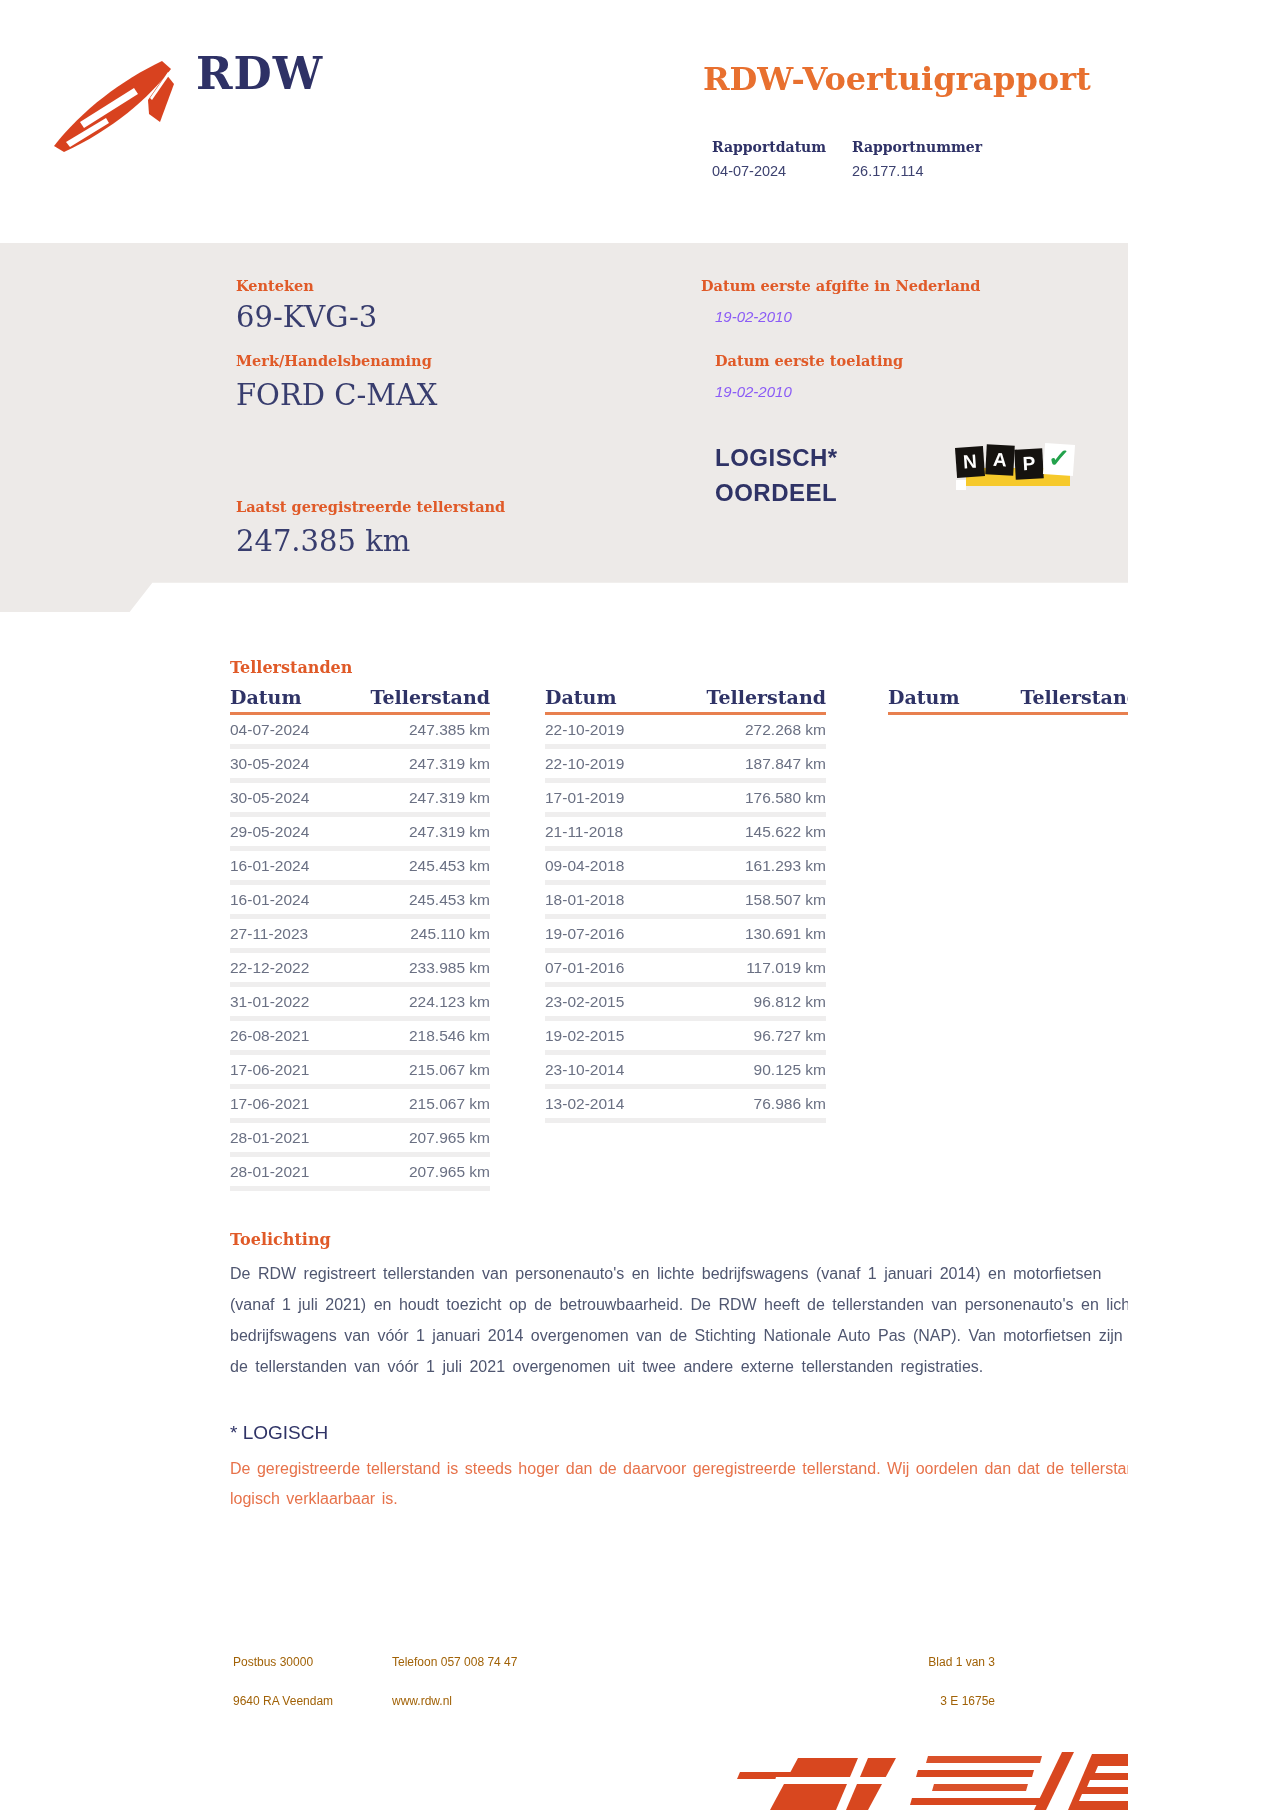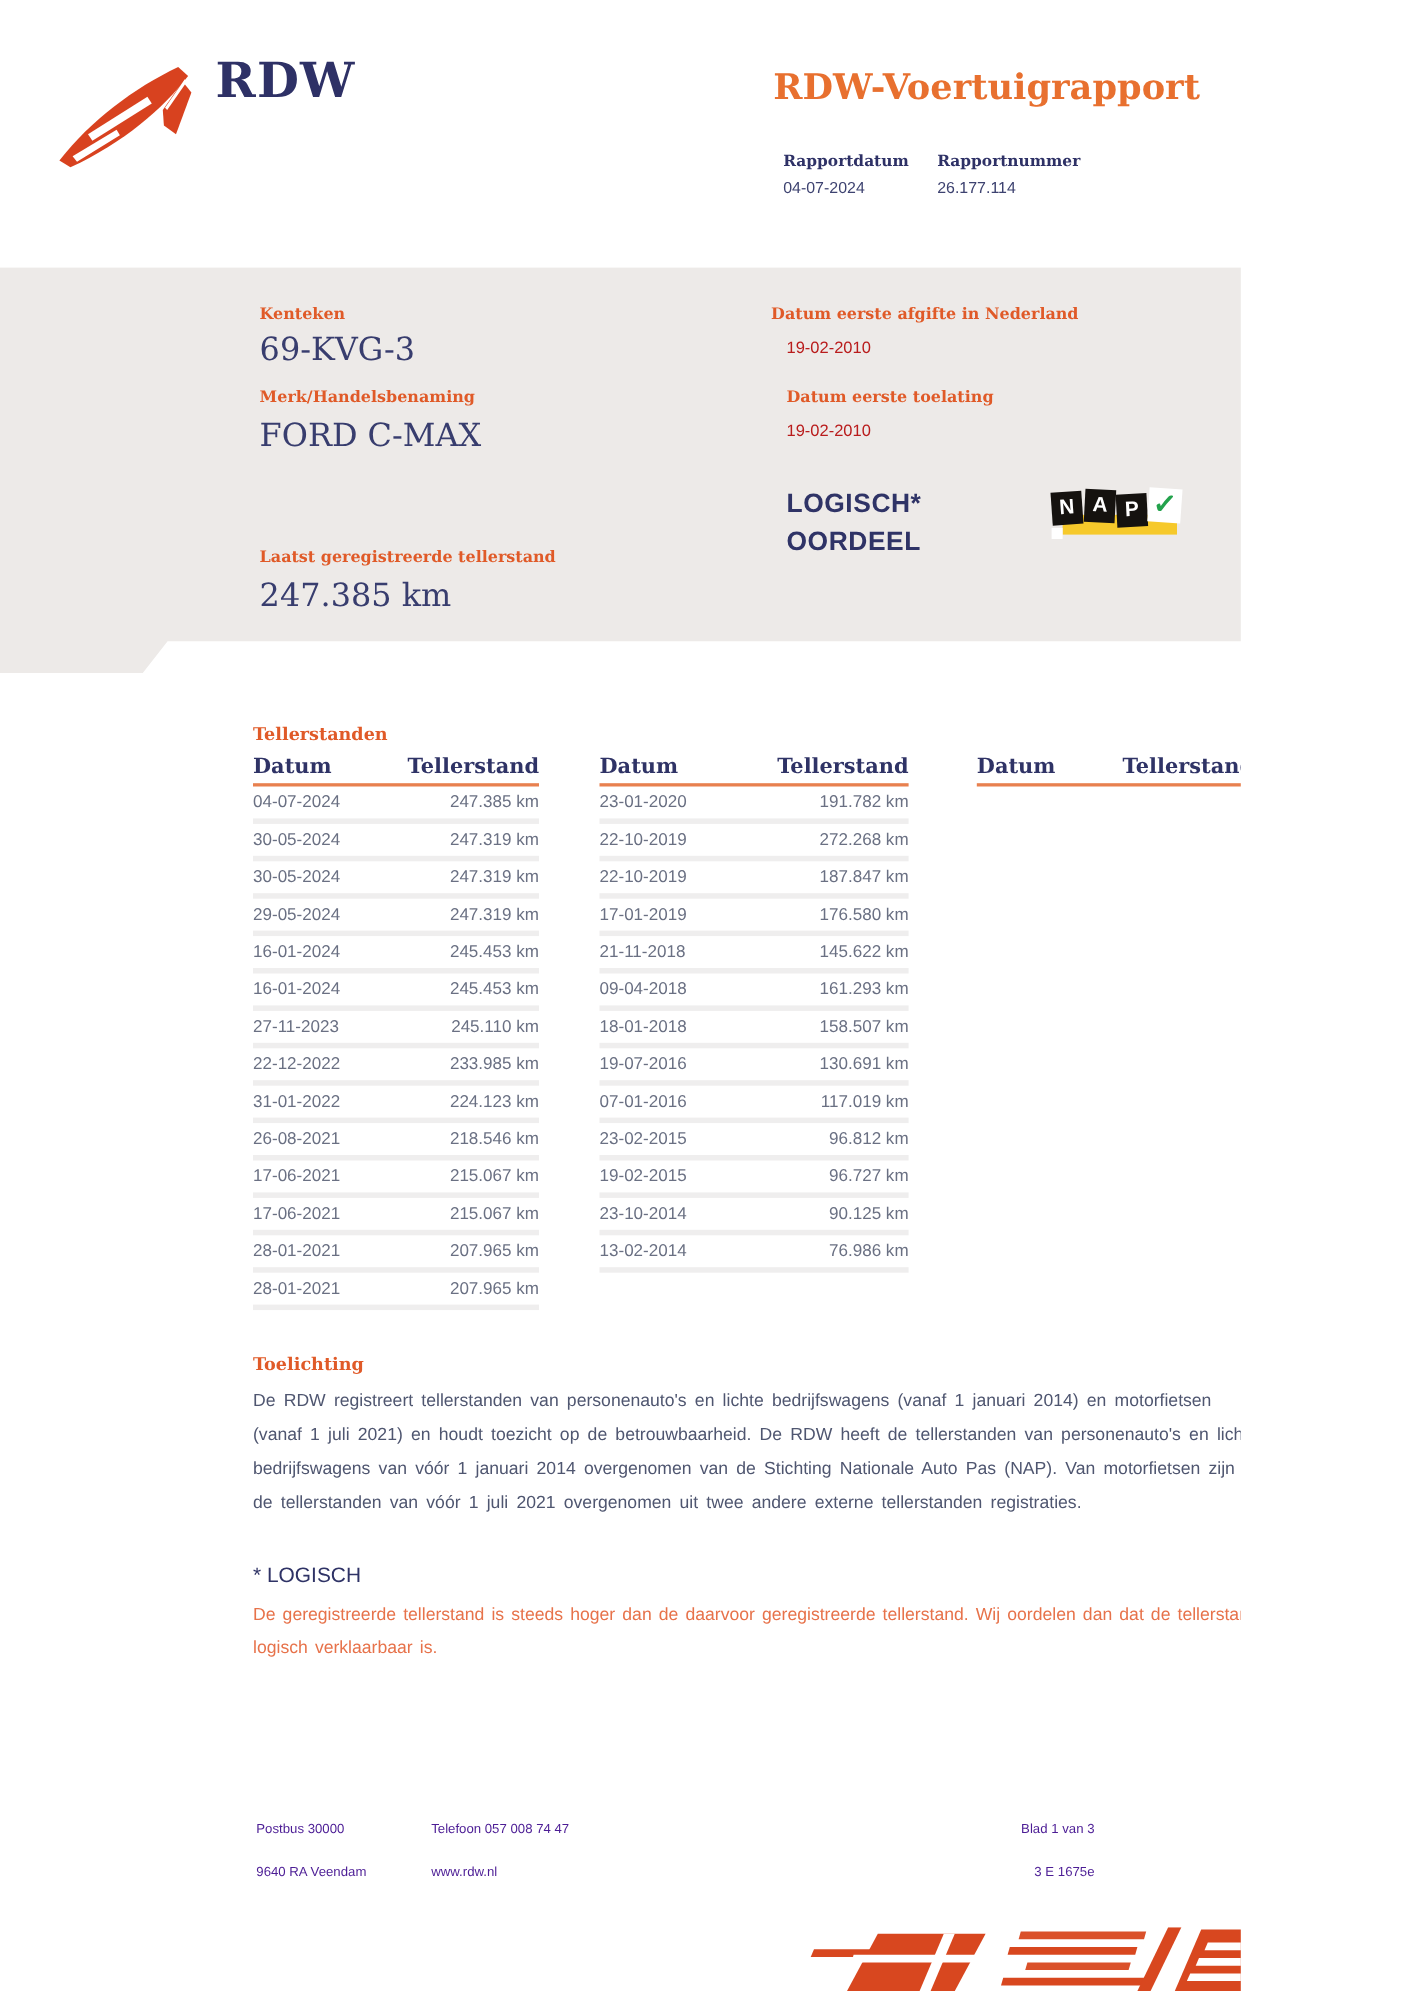--- a/index.html
+++ b/index.html
@@ -11,21 +11,21 @@
   .brand-text{font-family:"DejaVu Serif",serif;font-weight:700;font-size:44px;color:#2e3166;letter-spacing:1px;}
   .doc-title{font-family:"DejaVu Serif",serif;font-weight:700;font-size:32px;color:#e8702f;}
   .hdr-label{font-family:"DejaVu Serif",serif;font-weight:700;font-size:14px;color:#2e3166;}
   .hdr-value{font-size:14.5px;color:#3d4270;}
 
   
   #vehicle-panel{left:0;top:243px;width:1137px;height:369px;background:#edeae8;
     clip-path:polygon(0 0,100% 0,100% 92.1%,13.4% 92.1%,11.4% 100%,0 100%);}
   .p-label{font-family:"DejaVu Serif",serif;font-weight:700;font-size:14.5px;color:#e05a28;}
   .p-big{font-family:"DejaVu Serif",serif;font-size:29px;color:#383d6e;}
-  .p-val{font-size:15px;color:#b91c1c;}
+  .p-val{font-size:15px;color:#8b5cf6;font-style:italic;}
   .p-verdict{font-weight:700;font-size:24px;color:#2f3366;letter-spacing:.5px;}
 
   
   .nap{width:122px;height:52px;}
   .nap-bar{position:absolute;left:10px;top:26px;width:104px;height:18px;background:#f6c92b;}
   .nap-tile{position:absolute;width:28px;height:30px;background:#15120f;color:#fff;
     font-weight:700;font-size:19px;display:flex;align-items:center;justify-content:center;}
   .nap-check{position:absolute;width:30px;height:31px;background:#fff;color:#23a24c;
     font-weight:700;font-size:26px;line-height:28px;text-align:center;}
   .nap-notch{position:absolute;left:0;top:38px;width:10px;height:10px;background:#fff;}
@@ -37,21 +37,21 @@
     font-family:"DejaVu Serif",serif;font-weight:700;font-size:19px;color:#2f3366;}
   .trow{display:flex;justify-content:space-between;align-items:center;height:29px;
     border-bottom:5px solid #efeeee;font-size:15.5px;color:#6a7083;}
 
   
   .body-text{font-size:16px;line-height:31px;color:#4f5670;word-spacing:3px;}
   .logisch-h{font-weight:400;font-size:19px;color:#2f3366;}
   .orange-text{font-size:16px;line-height:30px;color:#e7724a;word-spacing:2px;}
 
   
-  .foot{font-size:12px;color:#4c1d95;}
+  .foot{font-size:12px;color:#a16207;}
 </style>
 </head>
 <body>
 
 <div id="page">
 
   <svg class="abs" style="left:46px;top:58px" width="140" height="100" viewBox="0 0 140 100">
     <path fill="#d8421f" d="M116,3 L125,11 C103,40 66,72 18,94 L8,88 C36,52 76,22 116,3 Z"></path>
     <path fill="#ffffff" d="M34,64 L88,30 L92,36 L38,70 Z"></path>
     <path fill="#ffffff" d="M20,84 L60,60 L63,65 L24,89 Z"></path>
@@ -158,24 +158,20 @@
       <div class="trow">
         <span>28-01-2021</span>
         <span>207.965 km</span>
       </div>
     </div>
   <div class="tcol" style="left:545px;width:281px">
     <div class="thead">
       <span>Datum</span>
       <span>Tellerstand</span>
     </div>
-  <div class="trow">
-        <span>23-01-2020</span>
-        <span>191.782 km</span>
-      </div>
       <div class="trow">
         <span>22-10-2019</span>
         <span>272.268 km</span>
       </div>
       <div class="trow">
         <span>22-10-2019</span>
         <span>187.847 km</span>
       </div>
       <div class="trow">
         <span>17-01-2019</span>

